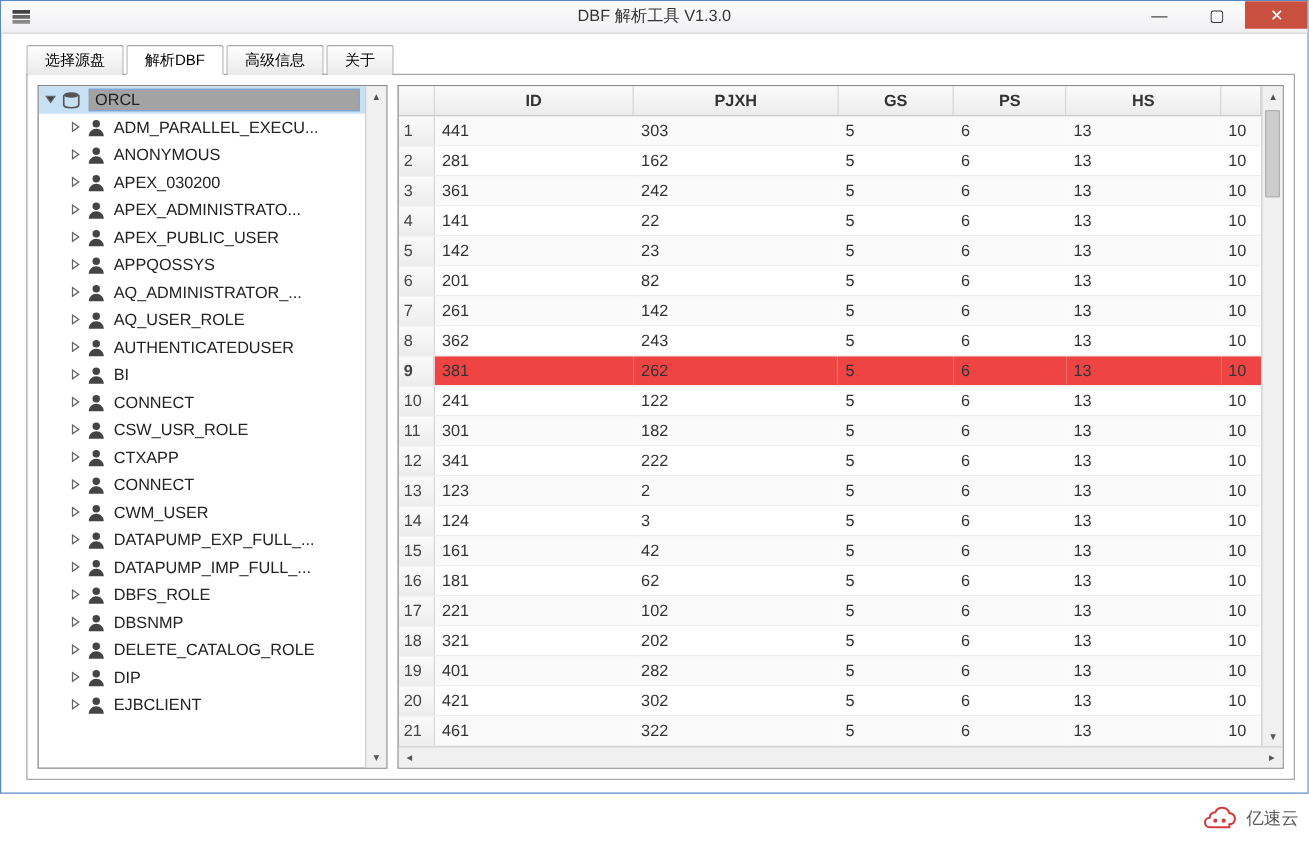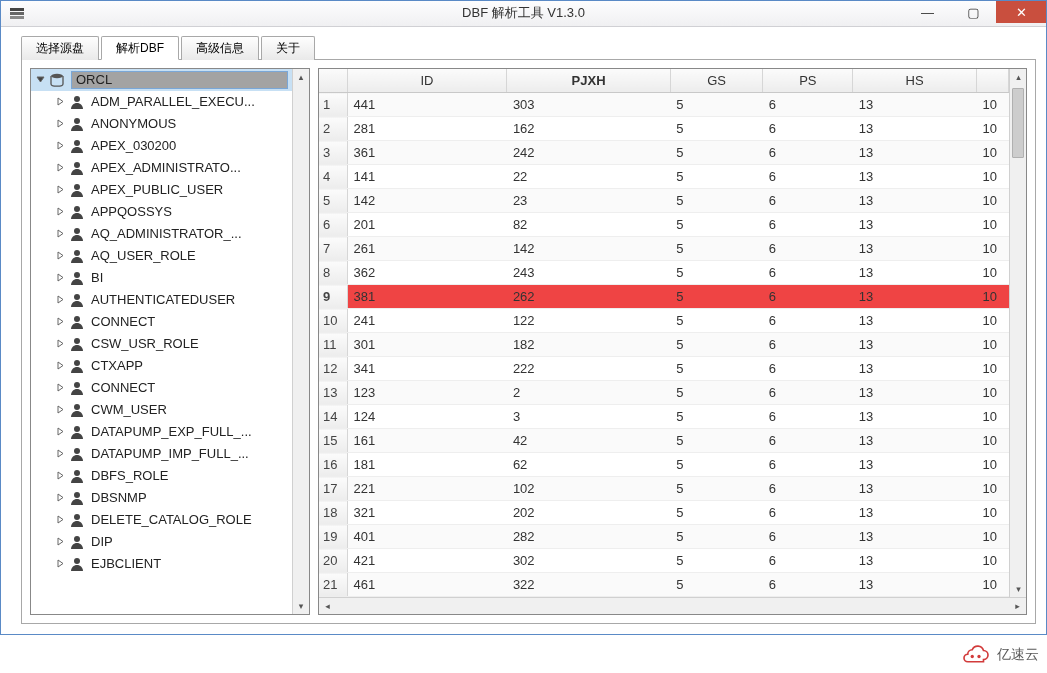--- a/index.html
+++ b/index.html
@@ -185,21 +185,21 @@
 table {
   border-collapse: collapse;
   width: 100%;
   font-size: 13px;
   color: #333;
 }
 th {
   background: linear-gradient(#fbfbfb,#ececec);
   border-right: 1px solid #d6d6d6;
   border-bottom: 1px solid #c8c8c8;
-  font-weight: normal;
+  font-weight: bold;
   height: 24px;
   text-align: center;
   color: #333;
   cursor: pointer;
 }
 th.sorted { font-weight: bold; }
 td {
   border-bottom: 1px solid #eee;
   height: 24px;
   padding: 0 6px;
@@ -426,35 +426,35 @@
                   <svg width="9" height="9" viewBox="0 0 9 9">
                     <path d="M2 1 L7 4.5 L2 8 Z" fill="none" stroke="#666"></path>
                   </svg>
                 </span>
                 <span class="node-icon">
                   <svg viewBox="0 0 16 16">
                     <circle cx="8" cy="5" r="3" fill="#444"></circle>
                     <path d="M2 15c0-3.3 2.7-6 6-6s6 2.7 6 6" fill="#444"></path>
                   </svg>
                 </span>
+                <span>AUTHENTICATEDUSER</span>
+              </div>
+              <div class="tree-row child">
+                <span class="expander ">
+                  <svg width="9" height="9" viewBox="0 0 9 9">
+                    <path d="M2 1 L7 4.5 L2 8 Z" fill="none" stroke="#666"></path>
+                  </svg>
+                </span>
+                <span class="node-icon">
+                  <svg viewBox="0 0 16 16">
+                    <circle cx="8" cy="5" r="3" fill="#444"></circle>
+                    <path d="M2 15c0-3.3 2.7-6 6-6s6 2.7 6 6" fill="#444"></path>
+                  </svg>
+                </span>
                 <span>BI</span>
-              </div>
-              <div class="tree-row child">
-                <span class="expander ">
-                  <svg width="9" height="9" viewBox="0 0 9 9">
-                    <path d="M2 1 L7 4.5 L2 8 Z" fill="none" stroke="#666"></path>
-                  </svg>
-                </span>
-                <span class="node-icon">
-                  <svg viewBox="0 0 16 16">
-                    <circle cx="8" cy="5" r="3" fill="#444"></circle>
-                    <path d="M2 15c0-3.3 2.7-6 6-6s6 2.7 6 6" fill="#444"></path>
-                  </svg>
-                </span>
-                <span>AUTHENTICATEDUSER</span>
               </div>
               <div class="tree-row child">
                 <span class="expander ">
                   <svg width="9" height="9" viewBox="0 0 9 9">
                     <path d="M2 1 L7 4.5 L2 8 Z" fill="none" stroke="#666"></path>
                   </svg>
                 </span>
                 <span class="node-icon">
                   <svg viewBox="0 0 16 16">
                     <circle cx="8" cy="5" r="3" fill="#444"></circle>

